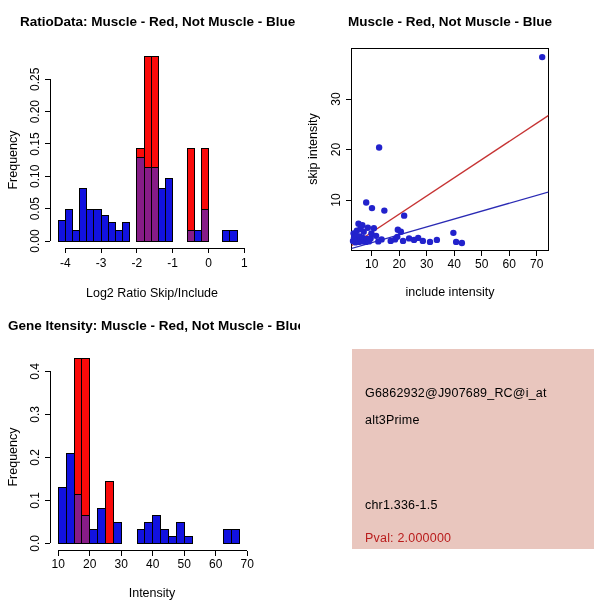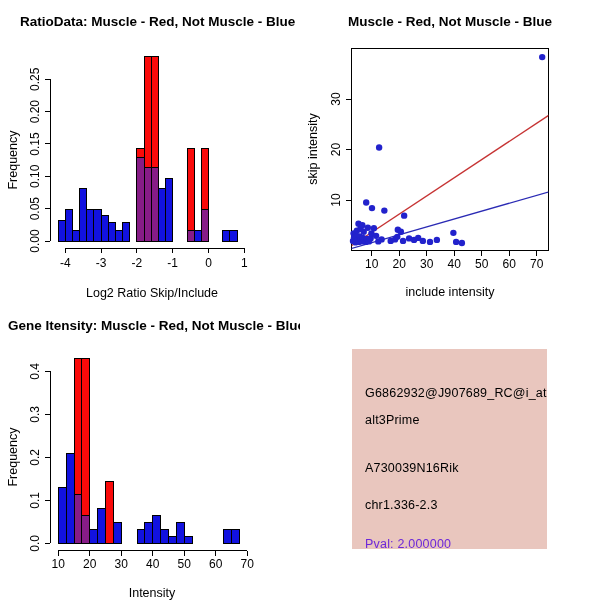--- a/index.html
+++ b/index.html
@@ -3,21 +3,21 @@
 <meta charset="utf-8">
 <style>
   html,body{margin:0;padding:0;background:#ffffff;}
   #window{position:relative;width:600px;height:600px;background:#ffffff;
           font-family:"Liberation Sans",sans-serif;overflow:hidden;}
   .panel{position:absolute;width:300px;height:300px;}
   svg text{fill:#000000;}
   .title{font-size:13.5px;font-weight:bold;}
   .axlab{font-size:12.5px;}
   .ticklab{font-size:12px;}
-  #info-box{position:absolute;left:52px;top:49px;width:195px;height:200px;}
+  #info-box{position:absolute;left:52px;top:49px;width:195px;height:200px;padding-left:47px;}
   .info-line{position:absolute;left:13px;font-size:12.5px;line-height:16px;
              color:#000;white-space:nowrap;letter-spacing:0.2px;}
 </style>
 </head>
 <body>
 
 <div id="window">
 
   <div class="panel" style="left:0;top:0">
     <svg id="svg-hist1" width="300" height="300" viewBox="0 0 300 300">
@@ -218,19 +218,18 @@
       <text class="title" x="8" y="30" text-anchor="start">Gene Itensity: Muscle - Red, Not Muscle - Blue</text>
       <text class="axlab" x="152" y="297" text-anchor="middle">Intensity</text>
       <text class="axlab" x="17" y="157" text-anchor="middle" transform="rotate(-90 17 157)">Frequency</text>
     </svg>
   </div>
 
   <div class="panel" style="left:300px;top:300px">
     <div id="info-box" style="background: rgb(233, 198, 190);">
       <div class="info-line" style="top:36px">G6862932@J907689_RC@i_at</div>
       <div class="info-line" style="top:63px">alt3Prime</div>
-      <div class="info-line" style="top:111px">A730039N16Rik</div>
-      <div class="info-line" style="top:148px">chr1.336-2.3</div>
-      <div class="info-line" style="top: 187px; color: #6d28d9;">Pval: 2.000000</div>
+      <div class="info-line" style="top:148px">chr1.336-1.5</div>
+      <div class="info-line" style="top: 181px; color: #b91c1c;">Pval: 2.000000</div>
     </div>
   </div>
 
 </div>
 
 </body></html>

